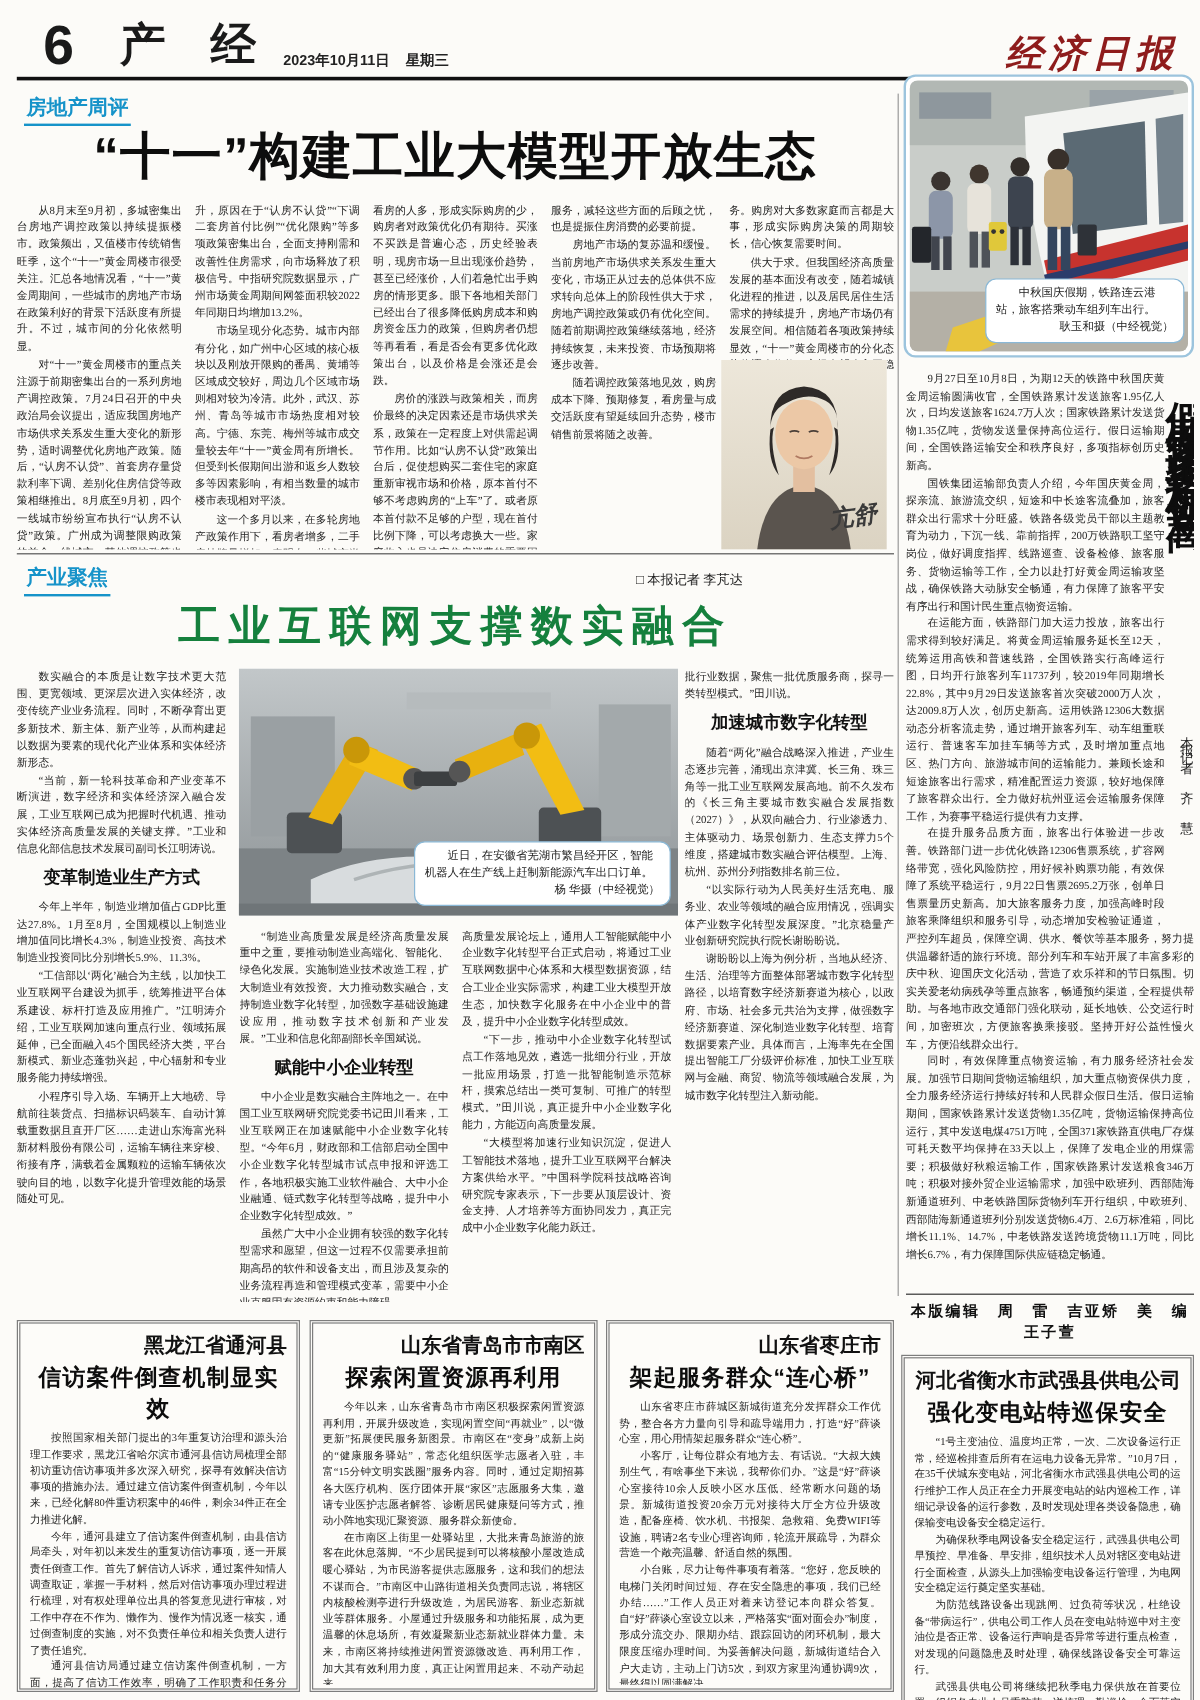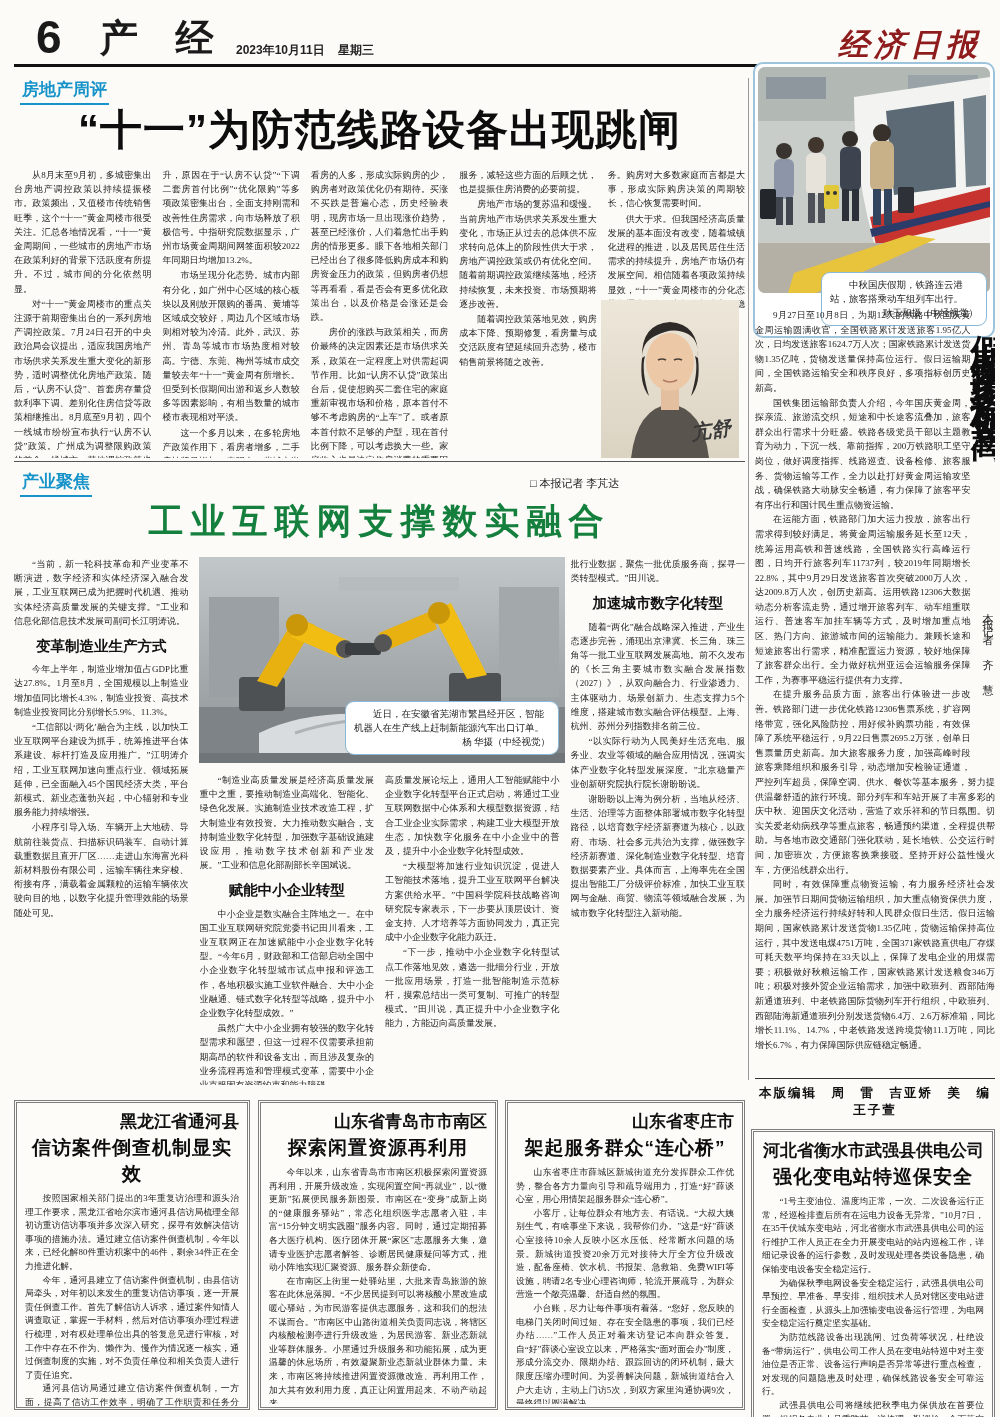--- a/index.html
+++ b/index.html
@@ -62,21 +62,21 @@
     <span style="margin-left:10px;">星期三</span>
   </div>
   <div class="abs masthead" style="right:18px;top:24px;">经济日报</div>
   <div class="abs toprule" style="left:14px;top:64px;width:972px;"></div>
 
   <div class="abs vrule" style="left:748px;top:78px;height:1002px;"></div>
 
   <div class="abs" style="left:20px;top:78px;">
     <span class="blabel">房地产周评</span>
   </div>
-  <div class="abs h1-main" style="left:14px;top:102px;width:731px;">“十一”为防范线路设备出现跳闸</div>
+  <div class="abs h1-main" style="left:14px;top:102px;width:731px;">“十一”构建工业大模型开放生态</div>
 
   <div class="abs colrow" style="left:14px;top:168px;width:731px;height:290px;">
     <div class="ncol">
       <p>从8月末至9月初，多城密集出台房地产调控政策以持续提振楼市。政策频出，又值楼市传统销售旺季，这个“十一”黄金周楼市很受关注。汇总各地情况看，“十一”黄金周期间，一些城市的房地产市场在政策利好的背景下活跃度有所提升。不过，城市间的分化依然明显。</p>
       <p>对“十一”黄金周楼市的重点关注源于前期密集出台的一系列房地产调控政策。7月24日召开的中央政治局会议提出，适应我国房地产市场供求关系发生重大变化的新形势，适时调整优化房地产政策。随后，“认房不认贷”、首套房存量贷款利率下调、差别化住房信贷等政策相继推出。8月底至9月初，四个一线城市纷纷宣布执行“认房不认贷”政策。广州成为调整限购政策的首个一线城市，其他调控政策也纷纷在不同城市陆续落地。</p>
 
     </div>
     <div class="ncol">
       <p style="text-indent:0;">升，原因在于“认房不认贷”“下调二套房首付比例”“优化限购”等多项政策密集出台，全面支持刚需和改善性住房需求，向市场释放了积极信号。中指研究院数据显示，广州市场黄金周期间网签面积较2022年同期日均增加13.2%。</p>
       <p>市场呈现分化态势。城市内部有分化，如广州中心区域的核心板块以及刚放开限购的番禺、黄埔等区域成交较好，周边几个区域市场则相对较为冷清。此外，武汉、苏州、青岛等城市市场热度相对较高。宁德、东莞、梅州等城市成交量较去年“十一”黄金周有所增长。但受到长假期间出游和返乡人数较多等因素影响，有相当数量的城市楼市表现相对平淡。</p>
@@ -124,37 +124,38 @@
   <div class="abs hrule" style="left:14px;top:461px;width:731px;background:#555;"></div>
 
   <div class="abs" style="left:20px;top:470px;">
     <span class="blabel">产业聚焦</span>
   </div>
   <div class="abs byline2" style="left:530px;top:476px;">□ 本报记者 李芃达</div>
   <div class="abs h2-main" style="left:14px;top:498px;width:731px;">工业互联网支撑数实融合</div>
 
   <div class="abs colrow" style="left:14px;top:557px;width:731px;height:528px;">
     <div class="ncol">
+      <p>数实融合的本质是让数字技术更大范围、更宽领域、更深层次进入实体经济，改变传统产业业务流程。同时，不断孕育出更多新技术、新主体、新产业等，从而构建起以数据为要素的现代化产业体系和实体经济新形态。</p>
       <p>“当前，新一轮科技革命和产业变革不断演进，数字经济和实体经济深入融合发展，工业互联网已成为把握时代机遇、推动实体经济高质量发展的关键支撑。”工业和信息化部信息技术发展司副司长江明涛说。</p>
       <div class="subhead">变革制造业生产方式</div>
       <p>今年上半年，制造业增加值占GDP比重达27.8%。1月至8月，全国规模以上制造业增加值同比增长4.3%，制造业投资、高技术制造业投资同比分别增长5.9%、11.3%。</p>
       <p>“工信部以‘两化’融合为主线，以加快工业互联网平台建设为抓手，统筹推进平台体系建设、标杆打造及应用推广。”江明涛介绍，工业互联网加速向重点行业、领域拓展延伸，已全面融入45个国民经济大类，平台新模式、新业态蓬勃兴起，中心辐射和专业服务能力持续增强。</p>
       <p>小程序引导入场、车辆开上大地磅、导航前往装货点、扫描标识码装车、自动计算载重数据且直开厂区……走进山东海富光科新材料股份有限公司，运输车辆往来穿梭、衔接有序，满载着金属颗粒的运输车辆依次驶向目的地，以数字化提升管理效能的场景随处可见。</p>
     </div>
     <div class="ncol" style="padding-top:216px;box-sizing:border-box;">
       <p>“制造业高质量发展是经济高质量发展重中之重，要推动制造业高端化、智能化、绿色化发展。实施制造业技术改造工程，扩大制造业有效投资。大力推动数实融合，支持制造业数字化转型，加强数字基础设施建设应用，推动数字技术创新和产业发展。”工业和信息化部副部长辛国斌说。</p>
       <div class="subhead">赋能中小企业转型</div>
       <p>中小企业是数实融合主阵地之一。在中国工业互联网研究院党委书记田川看来，工业互联网正在加速赋能中小企业数字化转型。“今年6月，财政部和工信部启动全国中小企业数字化转型城市试点申报和评选工作，各地积极实施工业软件融合、大中小企业融通、链式数字化转型等战略，提升中小企业数字化转型成效。”</p>
       <p>虽然广大中小企业拥有较强的数字化转型需求和愿望，但这一过程不仅需要承担前期高昂的软件和设备支出，而且涉及复杂的业务流程再造和管理模式变革，需要中小企业克服固有资源约束和能力障碍。</p>
 
     </div>
     <div class="ncol" style="padding-top:216px;box-sizing:border-box;">
       <p style="text-indent:0;">高质量发展论坛上，通用人工智能赋能中小企业数字化转型平台正式启动，将通过工业互联网数据中心体系和大模型数据资源，结合工业企业实际需求，构建工业大模型开放生态，加快数字化服务在中小企业中的普及，提升中小企业数字化转型成效。</p>
+      <p>“下一步，推动中小企业数字化转型试点工作落地见效，遴选一批细分行业，开放一批应用场景，打造一批智能制造示范标杆，摸索总结出一类可复制、可推广的转型模式。”田川说，真正提升中小企业数字化能力，方能迈向高质量发展。</p>
       <p>“大模型将加速行业知识沉淀，促进人工智能技术落地，提升工业互联网平台解决方案供给水平。”中国科学院科技战略咨询研究院专家表示，下一步要从顶层设计、资金支持、人才培养等方面协同发力，真正完成中小企业数字化能力跃迁。</p>
-      <p>“下一步，推动中小企业数字化转型试点工作落地见效，遴选一批细分行业，开放一批应用场景，打造一批智能制造示范标杆，摸索总结出一类可复制、可推广的转型模式。”田川说，真正提升中小企业数字化能力，方能迈向高质量发展。</p>
     </div>
     <div class="ncol">
       <p style="text-indent:0;">批行业数据，聚焦一批优质服务商，探寻一类转型模式。”田川说。</p>
       <div class="subhead">加速城市数字化转型</div>
       <p>随着“两化”融合战略深入推进，产业生态逐步完善，涌现出京津冀、长三角、珠三角等一批工业互联网发展高地。前不久发布的《长三角主要城市数实融合发展指数（2027）》，从双向融合力、行业渗透力、主体驱动力、场景创新力、生态支撑力5个维度，搭建城市数实融合评估模型。上海、杭州、苏州分列指数排名前三位。</p>
       <p>“以实际行动为人民美好生活充电、服务业、农业等领域的融合应用情况，强调实体产业数字化转型发展深度。”北京稳量产业创新研究院执行院长谢盼盼说。</p>
       <p>谢盼盼以上海为例分析，当地从经济、生活、治理等方面整体部署城市数字化转型路径，以培育数字经济新赛道为核心，以政府、市场、社会多元共治为支撑，做强数字经济新赛道、深化制造业数字化转型、培育数据要素产业。具体而言，上海率先在全国提出智能工厂分级评价标准，加快工业互联网与金融、商贸、物流等领域融合发展，为城市数字化转型注入新动能。</p>
     </div>
   </div>
 
@@ -192,21 +193,21 @@
       <path d="M60 176 Q110 152 180 158 Q250 152 310 174 L310 196 L60 196 Z" fill="#d8dcde"></path>
       <path d="M96 176 Q150 158 220 162" stroke="#aeb4b6" stroke-width="3" fill="none"></path>
       <rect x="0" y="196" width="366" height="10" fill="#6f7578"></rect>
     </svg>
     <div class="caption-bubble" style="right:6px;bottom:8px;width:196px;">
       <p>近日，在安徽省芜湖市繁昌经开区，智能机器人在生产线上赶制新能源汽车出口订单。</p>
       <span class="credit">杨 华摄（中经视觉）</span>
     </div>
   </div>
 
-  <div class="abs photoframe" style="left:753px;top:62px;width:242px;height:276px;">
+  <div class="abs photoframe" style="left:753px;top:62px;width:242px;height:236px;">
     <svg width="232" height="226" viewBox="0 0 232 226" style="border-radius:7px;">
       <rect width="232" height="226" fill="#c9cdc9"></rect>
       <rect x="0" y="0" width="232" height="54" fill="#b2b8b4"></rect>
       <rect x="8" y="10" width="60" height="22" fill="#8e979d"></rect>
       <rect x="150" y="8" width="70" height="26" fill="#9aa3a8"></rect>
 
       <path d="M96 30 L232 10 L232 190 L120 190 Q96 110 96 30 Z" fill="#f3f4f2"></path>
       <path d="M112 150 L232 120 L232 150 L118 178 Z" fill="#c7332e"></path>
       <path d="M112 162 L232 134 L232 140 L114 170 Z" fill="#2b3c6b"></path>
       <path d="M128 44 L196 34 L198 120 L136 128 Z" fill="#5b6a74"></path>

